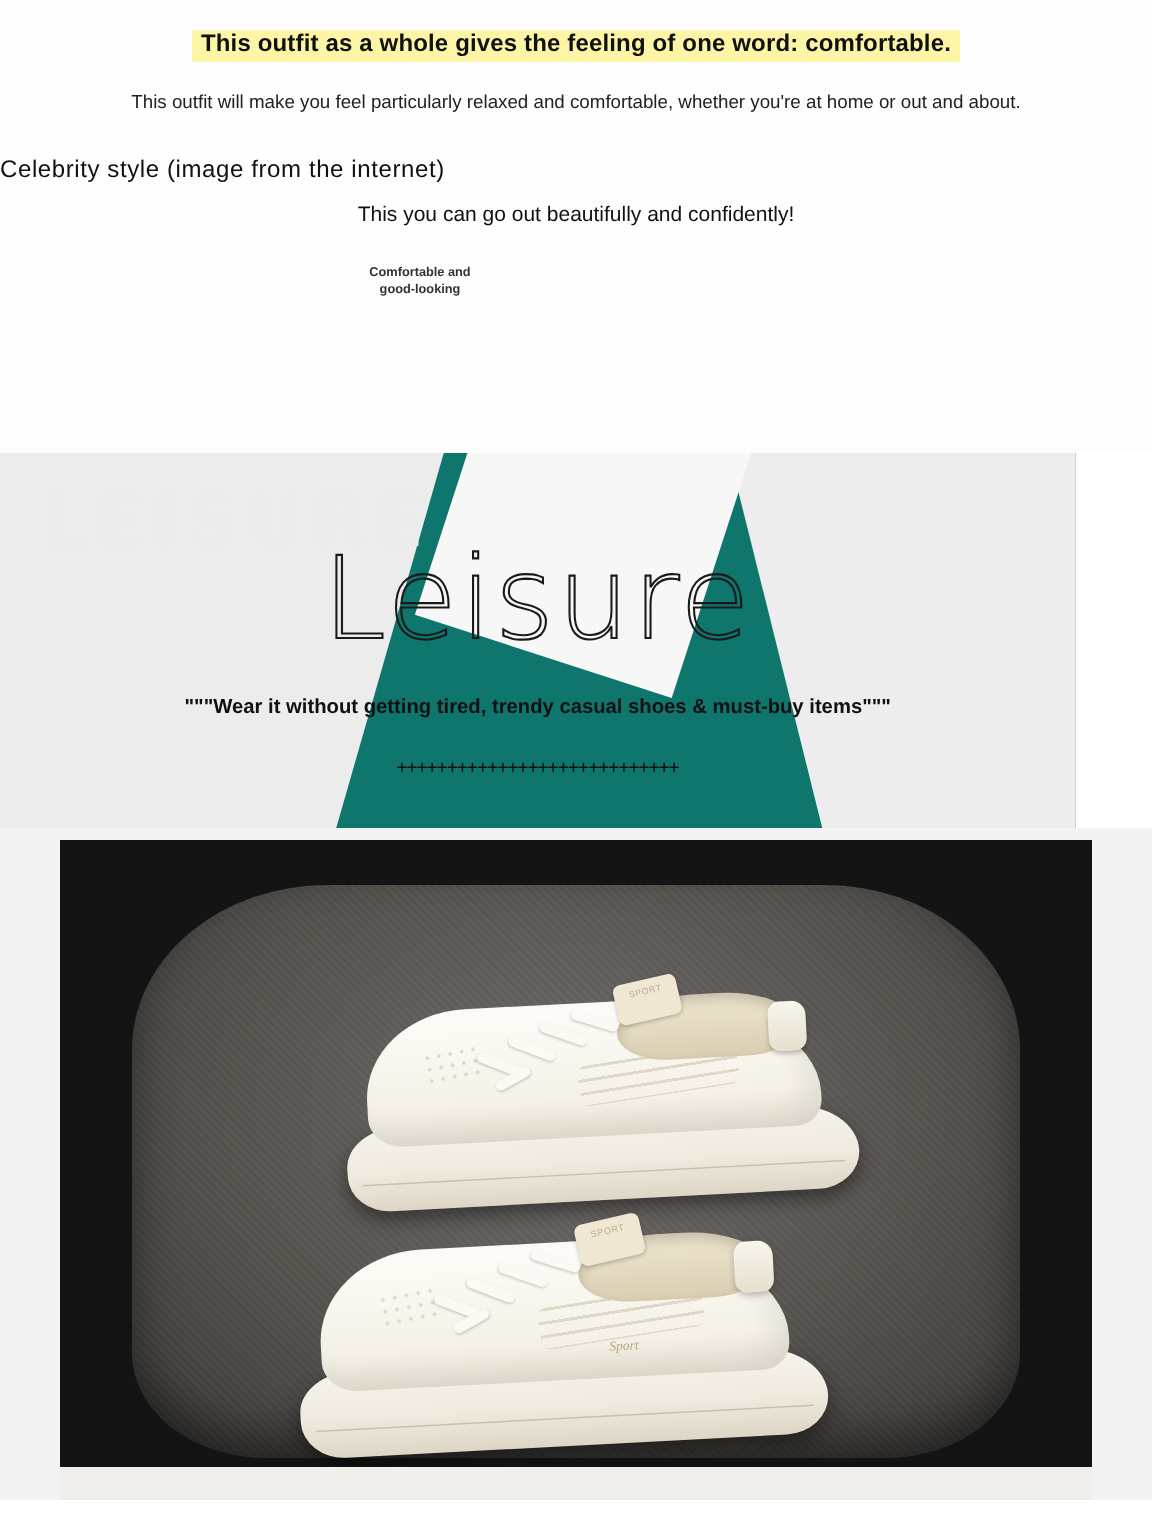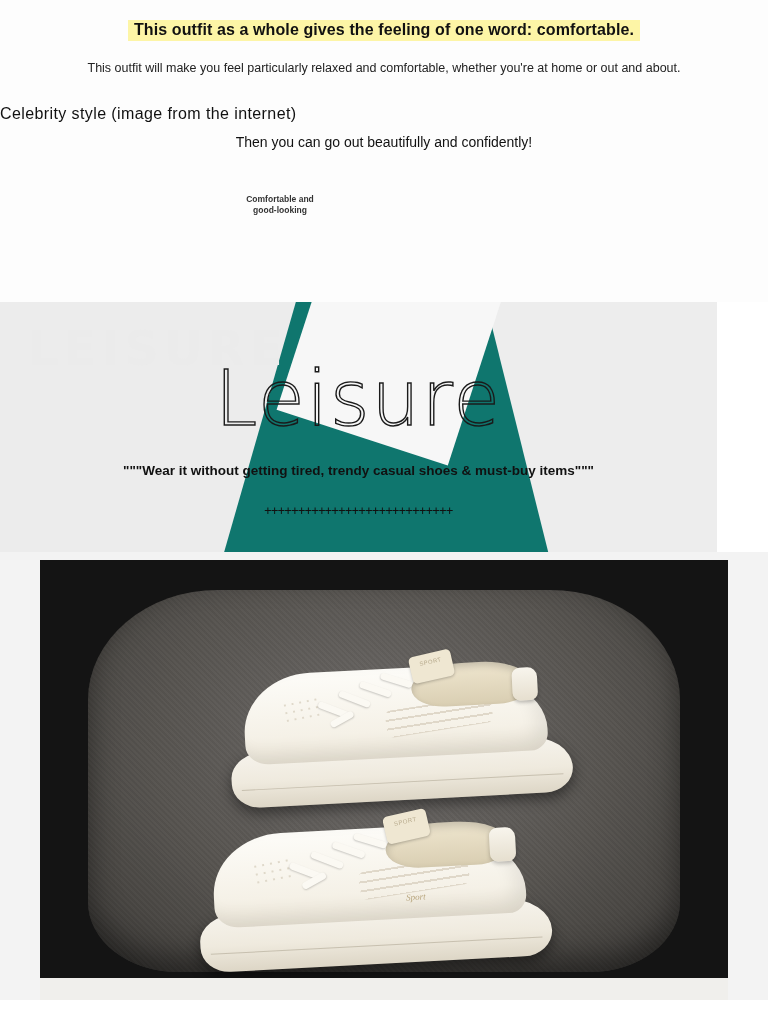--- a/index.html
+++ b/index.html
@@ -67,21 +67,21 @@
 
   
   .banner-row {
     position: relative;
     margin-top: 22px;
     height: 44px;
   }
   .banner-left {
     position: absolute;
     left: 244px;
-    top: 22px;
+    top: 4px;
     width: 72px;
     text-align: center;
     font-size: 8.5px;
     line-height: 11px;
     color: #333333;
     font-weight: bold;
   }
   .arrow-wrap {
     position: absolute;
     left: 322px;
@@ -364,21 +364,21 @@
 <div class="promo">
 
   <div class="highlight-line">
     <span class="highlight-text">This outfit as a whole gives the feeling of one word: comfortable.</span>
   </div>
 
   <div class="subline">This outfit will make you feel particularly relaxed and comfortable, whether you're at home or out and about.</div>
 
   <div class="celebrity">Celebrity style (image from the internet)</div>
 
-  <div class="wearline2">Then you can go out beautifully and confidently!</div>
+  <div class="wearline2">This you can go out beautifully and confidently!</div>
 
   <div class="banner-row">
     <div class="banner-left">Comfortable and good-looking</div>
   </div>
 </div>
 
 <div class="leisure-section">
   <div class="bg-shape-a"></div>
   <div class="bg-shape-b"></div>
   <div class="bg-shape-c"></div>

